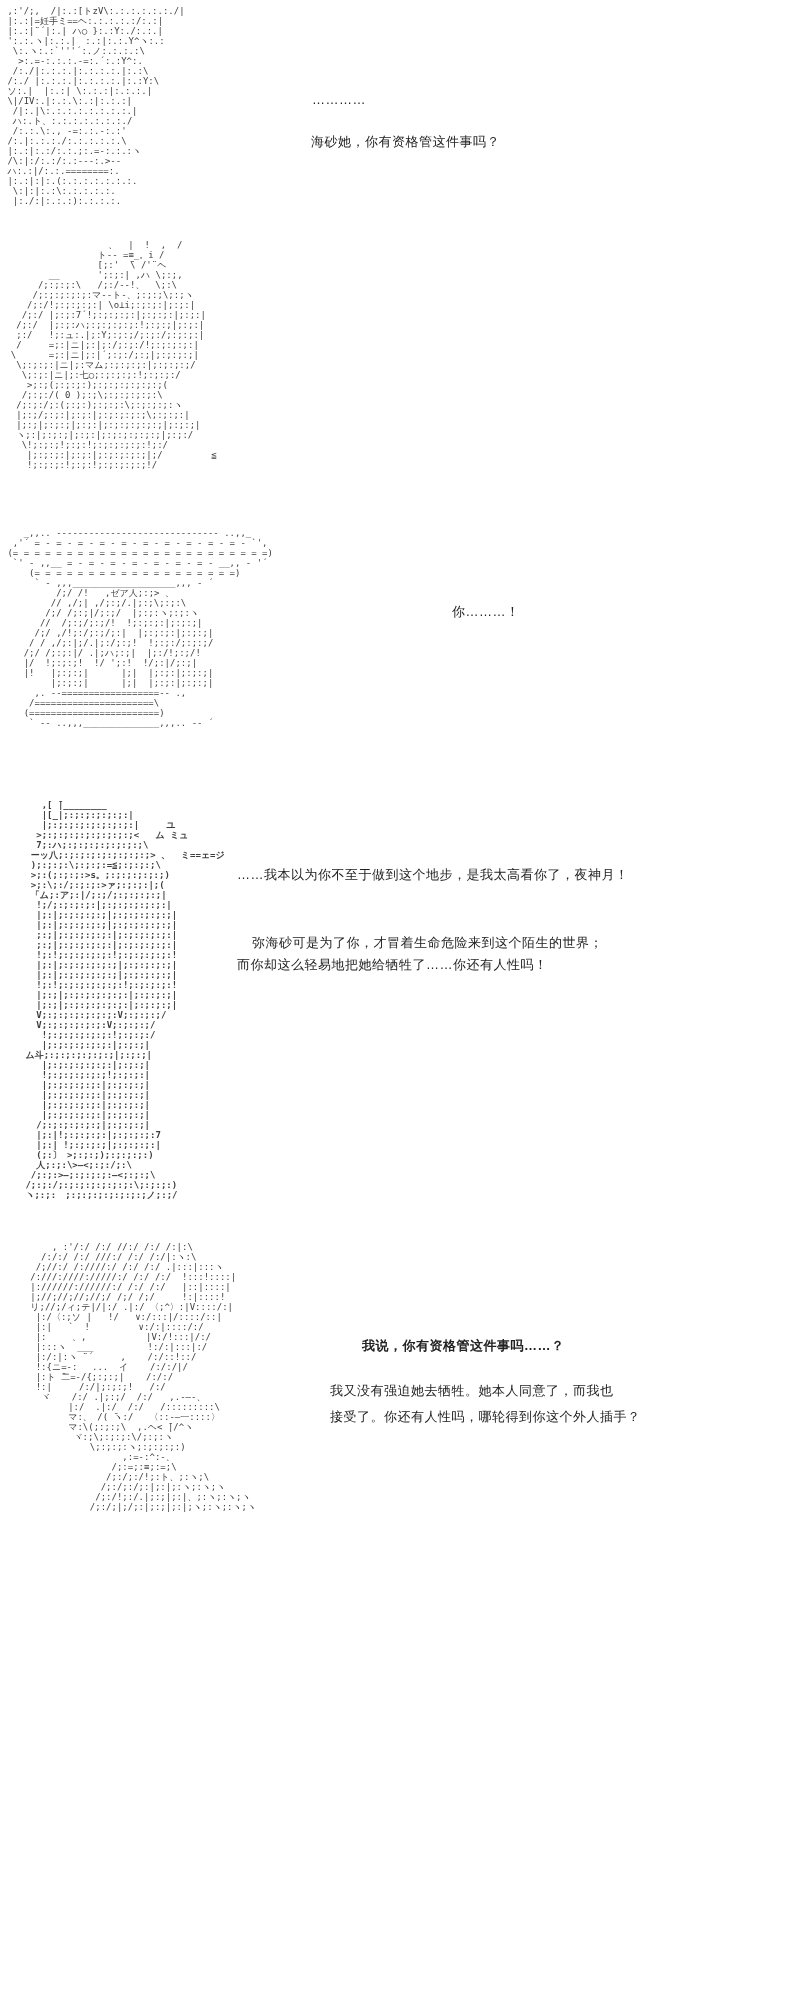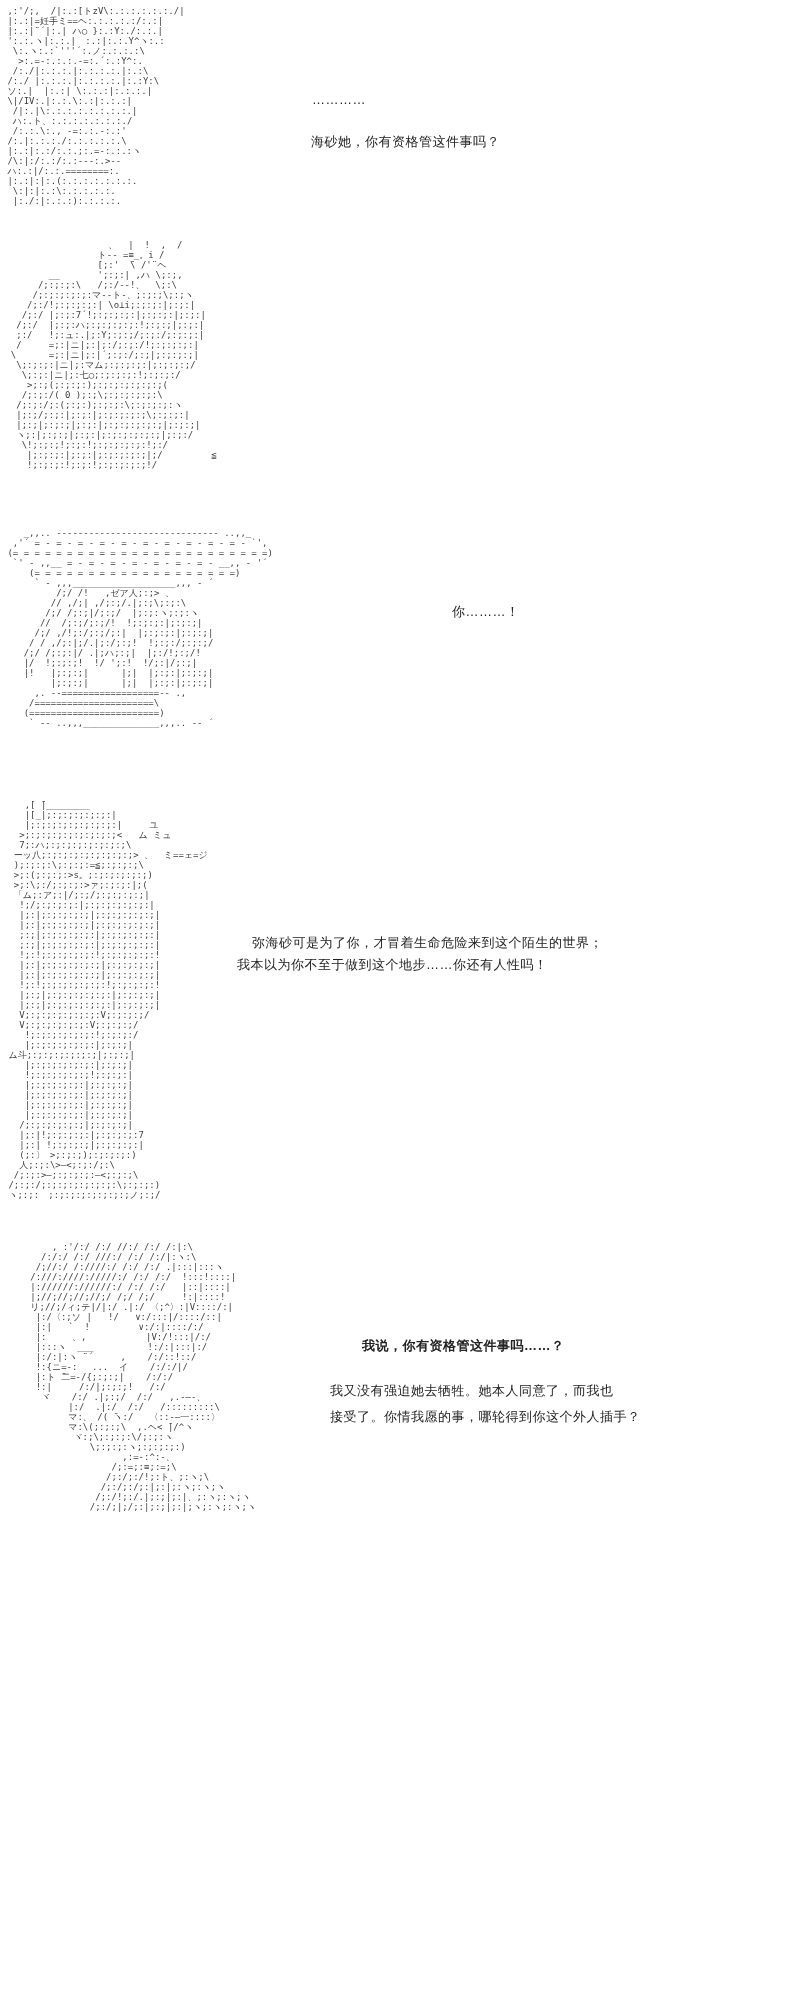--- a/index.html
+++ b/index.html
@@ -23,21 +23,21 @@
     position: absolute;
     font-family: "Liberation Sans", "DejaVu Sans", sans-serif;
     font-size: 13px;
     color: #222222;
     white-space: nowrap;
     letter-spacing: 0.5px;
   }
   #aa1 { left: 2px;   top: 6px; }
   #aa2 { left: 0px;   top: 240px; }
   #aa3 { left: 2px;   top: 528px; }
-  #aa4 { left: 3px;   top: 800px; }
+  #aa4 { left: 20px;   top: 800px; font-weight: bold; }
   #aa5 { left: 14px;  top: 1242px; }
 
   #d1 { left: 312px; top: 92px; }
   #d2 { left: 311px; top: 133px; }
   #d3 { left: 452px; top: 603px; }
   #d4 { left: 237px; top: 866px; }
   #d5 { left: 252px; top: 921px; margin-top: 13px; }
   #d6 { left: 237px; top: 956px; }
   #d7 { left: 362px; top: 1337px; font-weight: bold; }
   #d8 { left: 330px; top: 1382px; }
@@ -175,19 +175,20 @@
                     ,:=-:^:-、
                   /;:=;:≡;:=;\
                  /;:/;:/!;:ト、;:ヽ;\
                 /;:/;:/;:|;:|;:ヽ;:ヽ;ヽ
                /;:/!;:/.|;:;|;:|、;:ヽ;:ヽ;ヽ
               /;:/;|;/;:|;:;|;:|;ヽ;:ヽ;:ヽ;ヽ</pre>
 
   <div class="dlg" id="d1">…………</div>
   <div class="dlg" id="d2">海砂她，你有资格管这件事吗？</div>
   <div class="dlg" id="d3">你………！</div>
+  <div class="dlg" id="d4">……我本以为你不至于做到这个地步，是我太高看你了，夜神月！</div>
   <div class="dlg" id="d5">弥海砂可是为了你，才冒着生命危险来到这个陌生的世界；</div>
-  <div class="dlg" id="d6">我本以为你不至于做到这个地步……你还有人性吗！</div>
+  <div class="dlg" id="d6">而你却这么轻易地把她给牺牲了……你还有人性吗！</div>
   <div class="dlg" id="d7">我说，你有资格管这件事吗……？</div>
   <div class="dlg" id="d8">我又没有强迫她去牺牲。她本人同意了，而我也</div>
-  <div class="dlg" id="d9">接受了。你情我愿的事，哪轮得到你这个外人插手？</div>
+  <div class="dlg" id="d9">接受了。你还有人性吗，哪轮得到你这个外人插手？</div>
 
 </div>
 
 </body></html>

